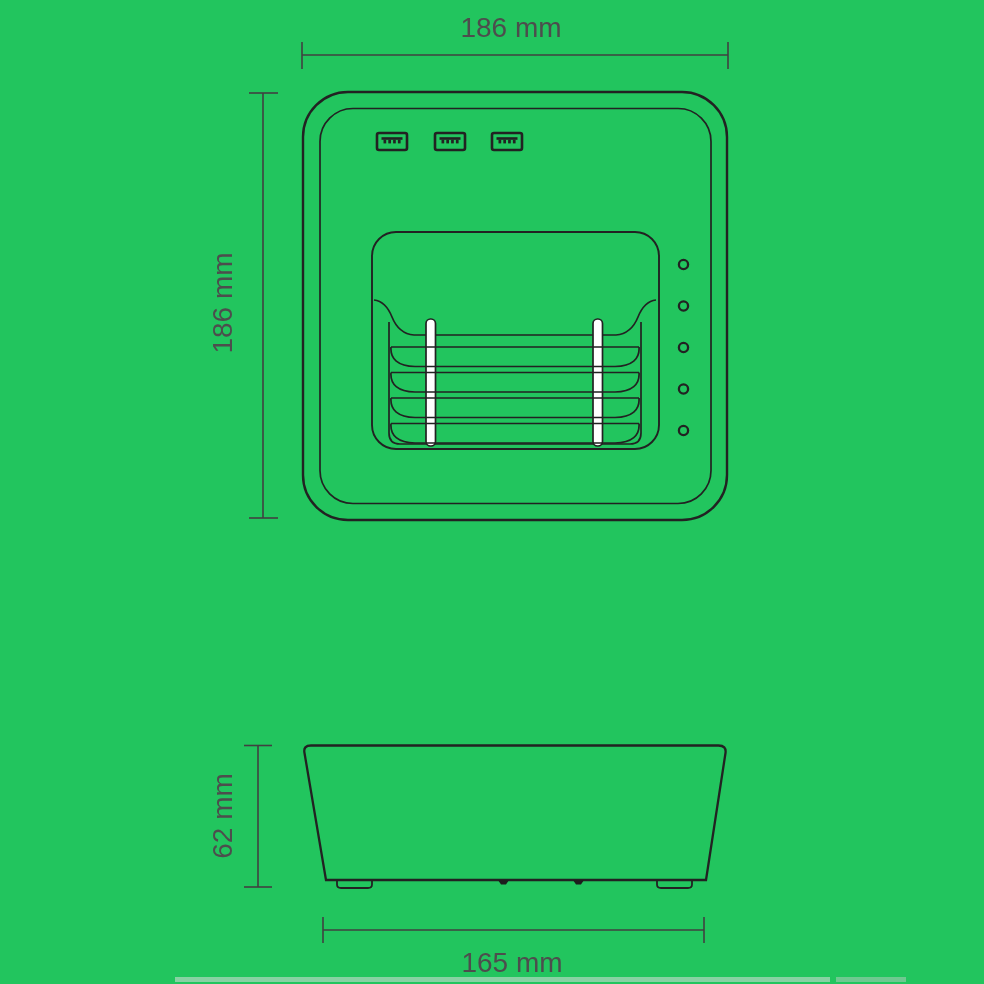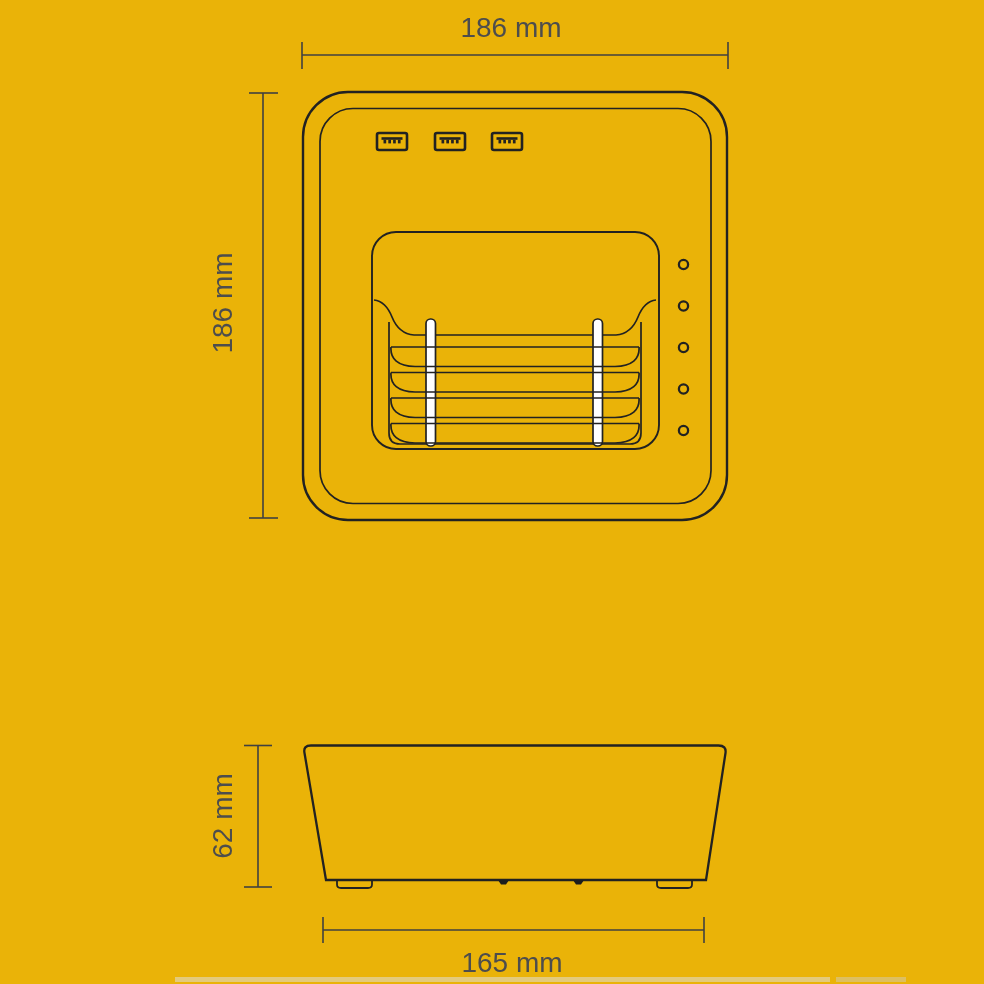--- a/index.html
+++ b/index.html
@@ -4,21 +4,21 @@
 <style>
   html, body {
     margin: 0;
     padding: 0;
     background: #ffffff;
   }
   .canvas {
     position: relative;
     width: 984px;
     height: 984px;
-    background: #eab308;
+    background: #22c55e;
     font-family: "Liberation Sans", sans-serif;
   }
   svg text {
     font-family: "Liberation Sans", "DejaVu Sans", sans-serif;
     font-size: 28px;
     fill: #4d4d4d;
   }
   .outline { fill: none; stroke: #222222; }
   .dim     { fill: none; stroke: #404040; stroke-width: 1.6; }
 </style>

